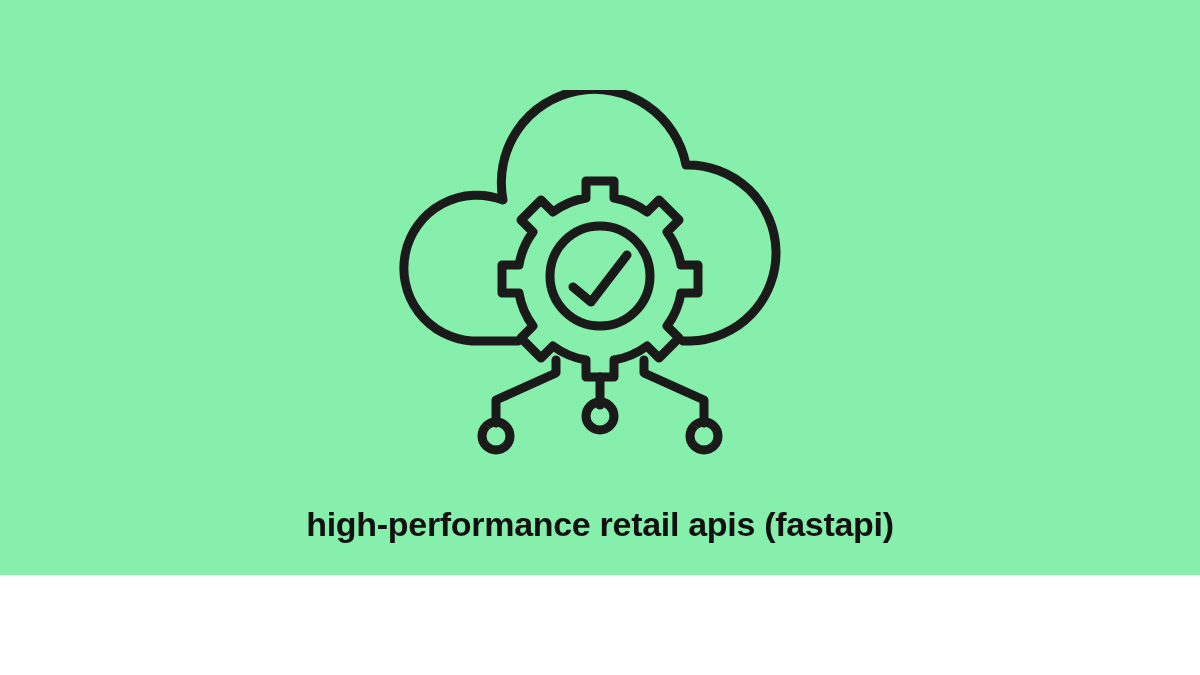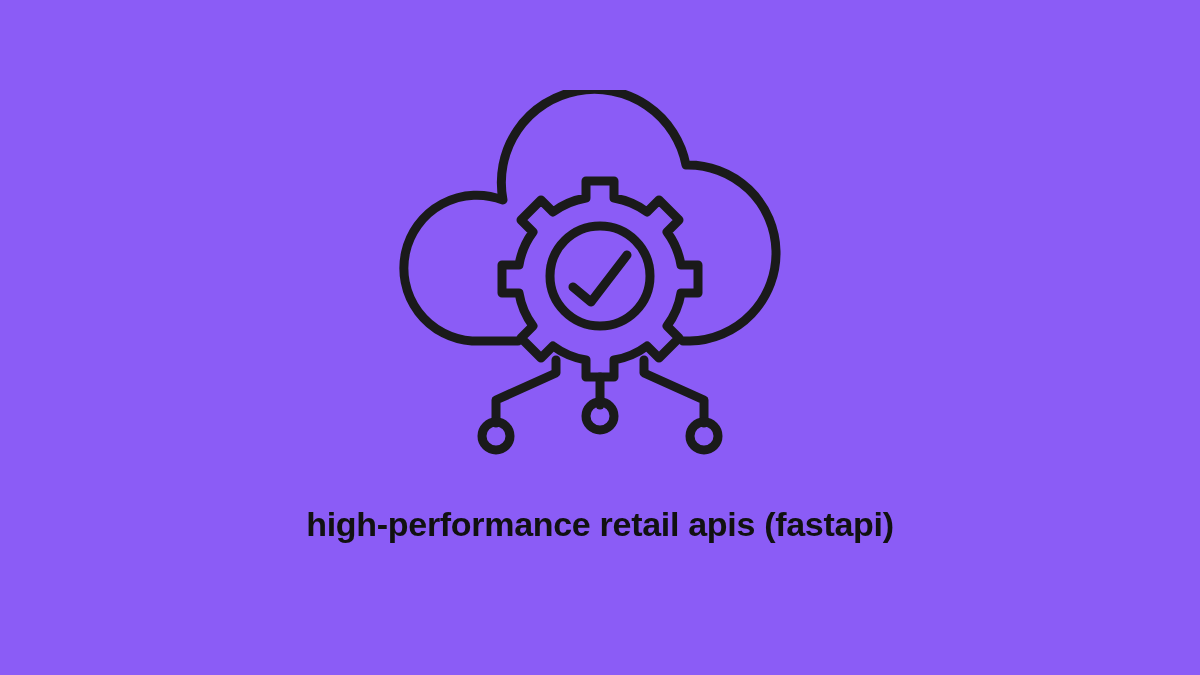--- a/index.html
+++ b/index.html
@@ -6,22 +6,22 @@
       margin: 0;
       padding: 0;
       width: 1200px;
       height: 675px;
       background: #ffffff;
       overflow: hidden;
     }
     .canvas {
       position: relative;
       width: 1200px;
-      height: 675px;
-      background: #8b5cf6;
+      height: 575px;
+      background: #86efac;
     }
     .icon-wrap {
       position: absolute;
       left: 390px;
       top: 90px;
       width: 420px;
       height: 380px;
     }
     .icon-wrap svg {
       display: block;

